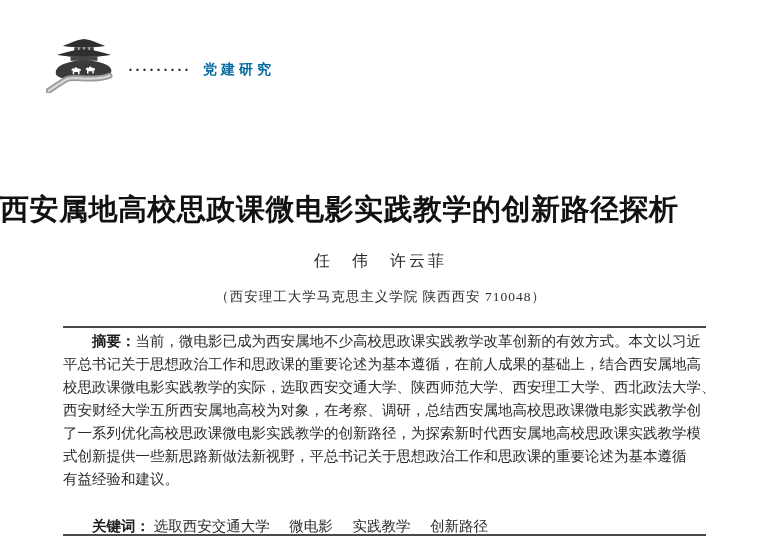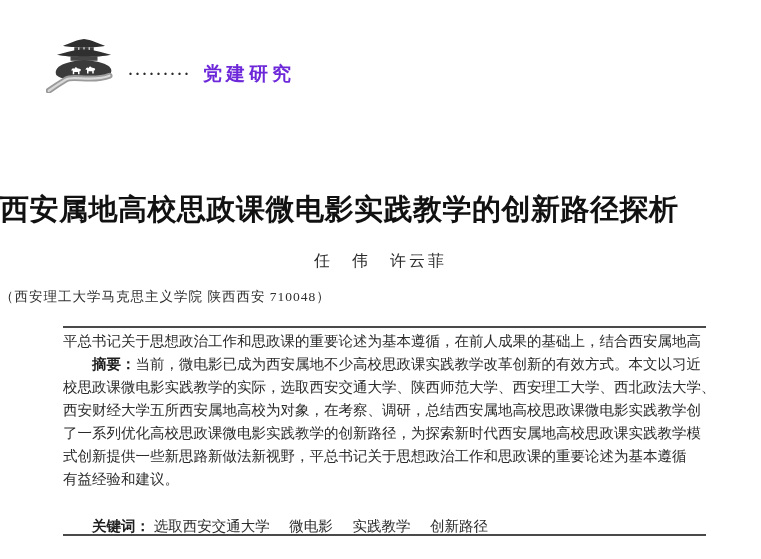--- a/index.html
+++ b/index.html
@@ -5,35 +5,35 @@
   html,body{margin:0;padding:0;background:#ffffff;}
   .page{
     position:relative;width:761px;height:559px;background:#ffffff;overflow:hidden;
     font-family:"Liberation Serif","DejaVu Serif",serif;color:#2b2b2b;
   }
   
   .logo-wrap{position:absolute;left:46px;top:33px;width:76px;height:60px;}
   .journal-line{position:absolute;left:128px;top:61px;display:flex;align-items:center;}
   .dots{font-size:15px;font-weight:bold;letter-spacing:2px;color:#2b2b2b;line-height:1;}
   .journal-name{
-    margin-left:12px;font-size:19px;font-weight:bold;letter-spacing:4px;color:#6d28d9;
+    margin-left:12px;font-size:14px;font-weight:bold;letter-spacing:4px;color:#0369a1;
     font-family:"Liberation Serif","DejaVu Serif",serif;
   }
   
   .title{
     position:absolute;top:190px;left:0;width:618px;text-align:center;
     font-family:"Liberation Sans","DejaVu Sans",sans-serif;
     font-weight:bold;font-size:29px;color:#111;letter-spacing:0.5px;white-space:nowrap;
   }
   .authors{
     position:absolute;top:251px;left:0;width:761px;text-align:center;
     font-size:16px;letter-spacing:3px;color:#2b2b2b;font-family:Liberation Serif, serif;
   }
   .affiliation{
-    position:absolute;top:288px;left:0;width:761px;text-align:left;
+    position:absolute;top:288px;left:0;width:761px;text-align:center;
     font-size:13.5px;letter-spacing:1px;color:#2f2f2f;
   }
   
   .rule{position:absolute;left:63px;width:643px;height:0;border-top:2px solid #4a4a4a;}
   .rule-top{top:326px;}
   .rule-bottom{top:534px;}
   
   .abstract{
     position:absolute;top:330px;left:63px;width:644px;
     font-size:14.5px;line-height:23px;color:#2b2b2b;
@@ -82,24 +82,24 @@
     <span class="journal-name">党建研究</span>
   </div>
 
   <div class="title">西安属地高校思政课微电影实践教学的创新路径探析</div>
   <div class="authors">任　伟　许云菲</div>
   <div class="affiliation">（西安理工大学马克思主义学院 陕西西安 710048）</div>
 
   <div class="rule rule-top"></div>
 
   <div class="abstract">
-    <div class="abs-line">平总书记关于思想政治工作和思政课的重要论述为基本遵循，在前人成果的基础上，结合西安属地高</div>
     <div class="abs-line first">
       <span class="bold-label">摘要：</span><span>当前，微电影已成为西安属地不少高校思政课实践教学改革创新的有效方式。本文以习近</span>
     </div>
+    <div class="abs-line">平总书记关于思想政治工作和思政课的重要论述为基本遵循，在前人成果的基础上，结合西安属地高</div>
     <div class="abs-line">校思政课微电影实践教学的实际，选取西安交通大学、陕西师范大学、西安理工大学、西北政法大学、</div>
     <div class="abs-line">西安财经大学五所西安属地高校为对象，在考察、调研，总结西安属地高校思政课微电影实践教学创</div>
     <div class="abs-line">了一系列优化高校思政课微电影实践教学的创新路径，为探索新时代西安属地高校思政课实践教学模</div>
     <div class="abs-line">式创新提供一些新思路新做法新视野，平总书记关于思想政治工作和思政课的重要论述为基本遵循</div>
     <div class="abs-line">有益经验和建议。</div>
   </div>
 
   <div class="keywords">
     <span class="bold-label">关键词：</span>
     <span class="kw">选取西安交通大学</span>

